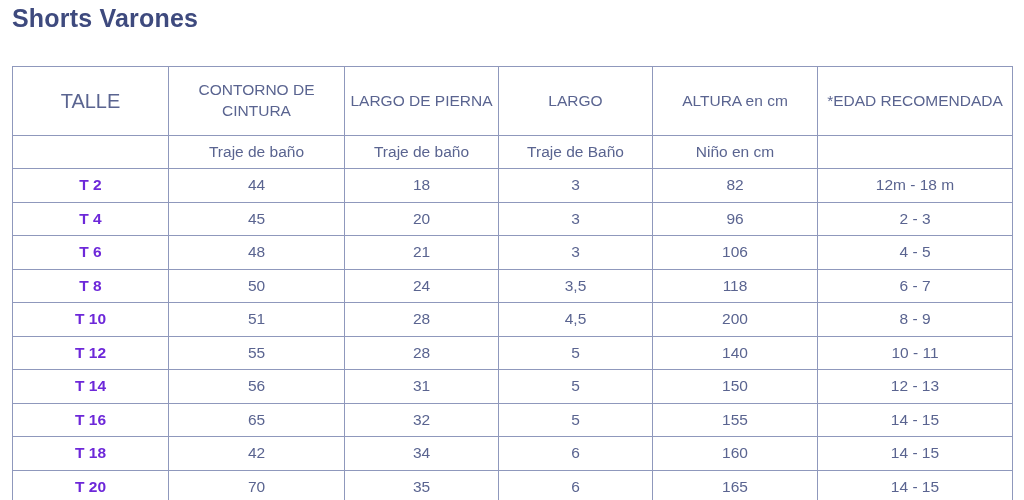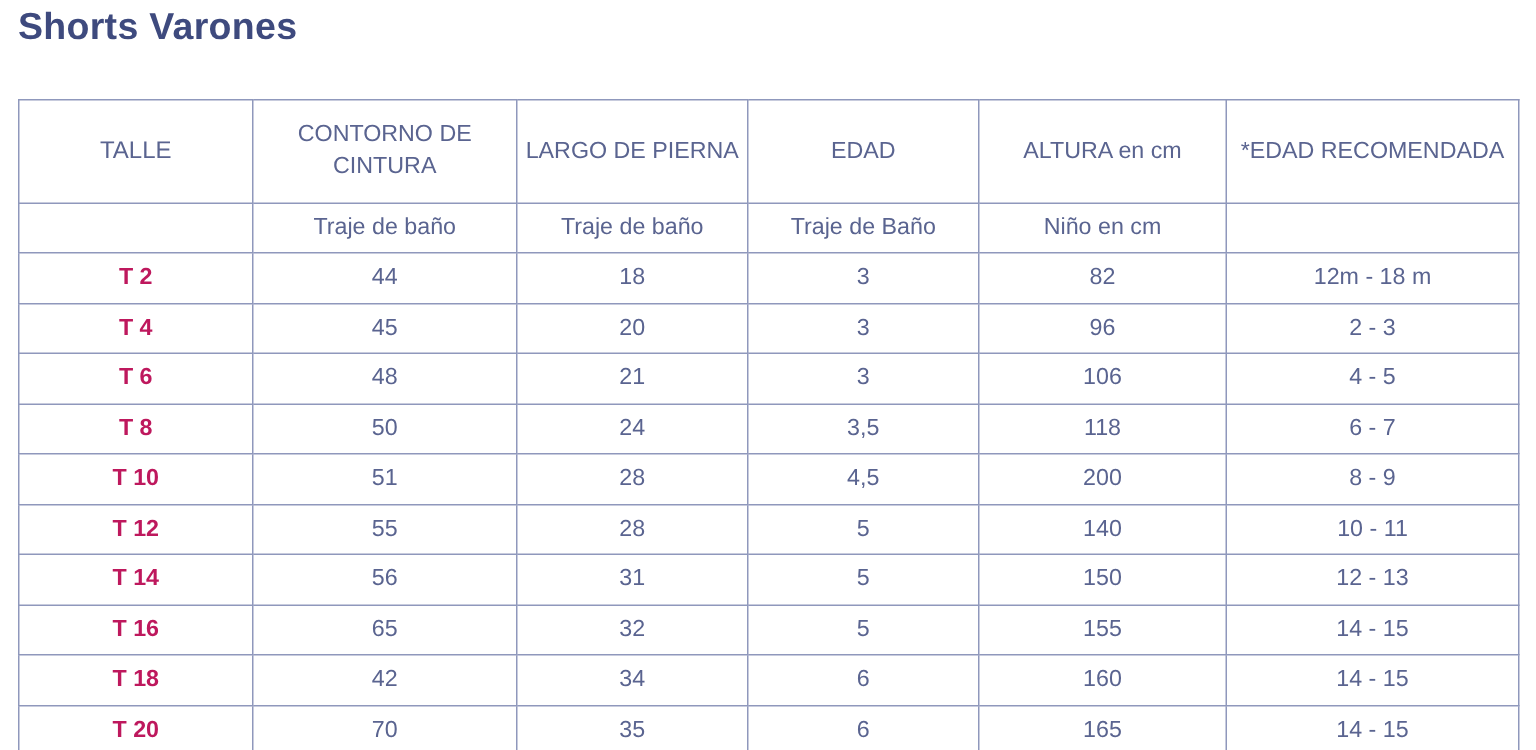--- a/index.html
+++ b/index.html
@@ -55,34 +55,34 @@
   col.c4 { width: 165px; }
   col.c5 { width: 195px; }
 
   .hdr-main td {
     height: 68px;
     line-height: 1.35;
     font-size: 15.5px;
     color: #5a6490;
   }
   .hdr-main td.talle-cell {
-    font-size: 16px;
+    font-size: 20px;
     margin-left: 40px;
   }
   .hdr-sub td {
     height: 32px;
     font-size: 15px;
   }
   .body-row td {
     height: 32.5px;
   }
   .body-row td.talle {
     font-weight: bold;
     font-size: 15.5px;
-    color: #be185d;
+    color: #6d28d9;
   }
 </style>
 </head>
 <body>
 
 <div class="page">
 
   <div class="title">Shorts Varones</div>
 
   <table class="size-table">
@@ -92,21 +92,21 @@
         <col class="c2">
         <col class="c3">
         <col class="c4">
         <col class="c5">
     </colgroup>
     <tbody>
       <tr class="hdr-main">
         <td class="talle-cell">TALLE</td>
         <td>CONTORNO DE CINTURA</td>
         <td>LARGO DE PIERNA</td>
-        <td>EDAD</td>
+        <td>LARGO</td>
         <td>ALTURA en cm</td>
         <td>*EDAD RECOMENDADA</td>
       </tr>
       <tr class="hdr-sub">
         <td></td>
         <td>Traje de baño</td>
         <td>Traje de baño</td>
         <td>Traje de Baño</td>
         <td>Niño en cm</td>
         <td></td>

